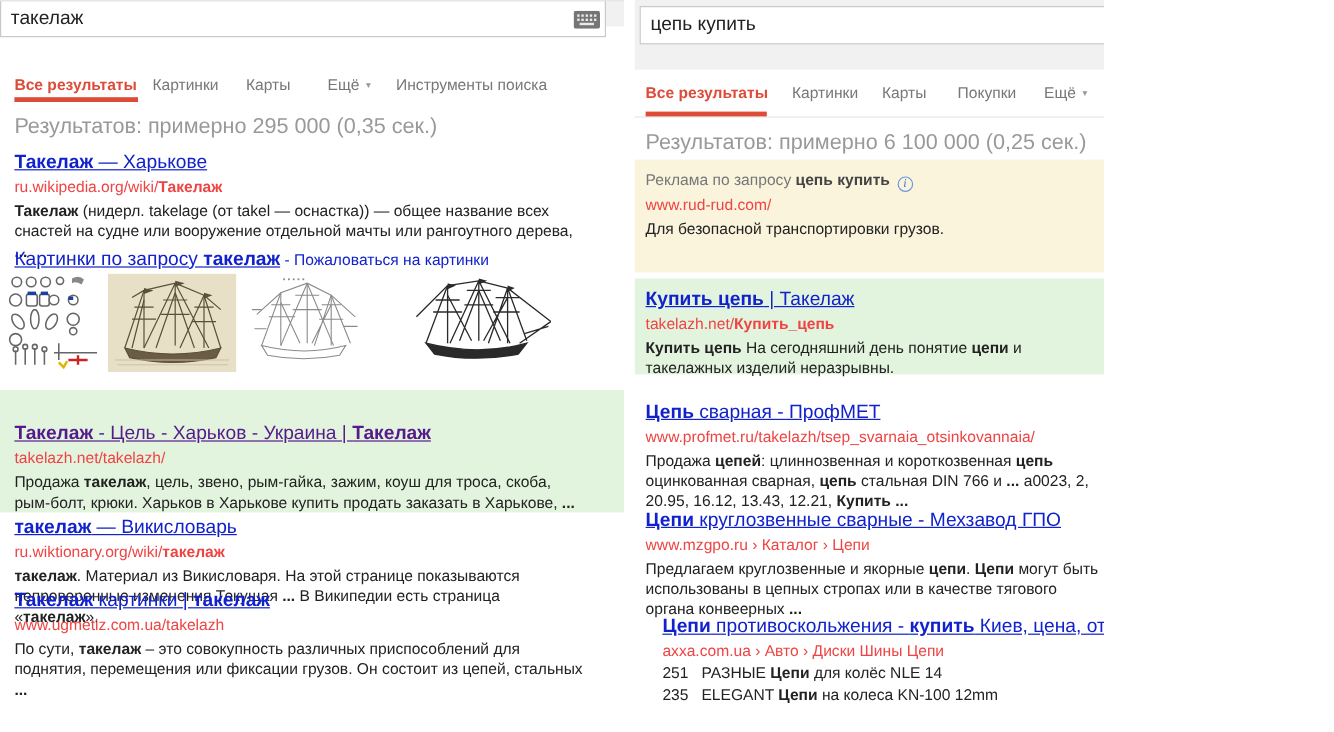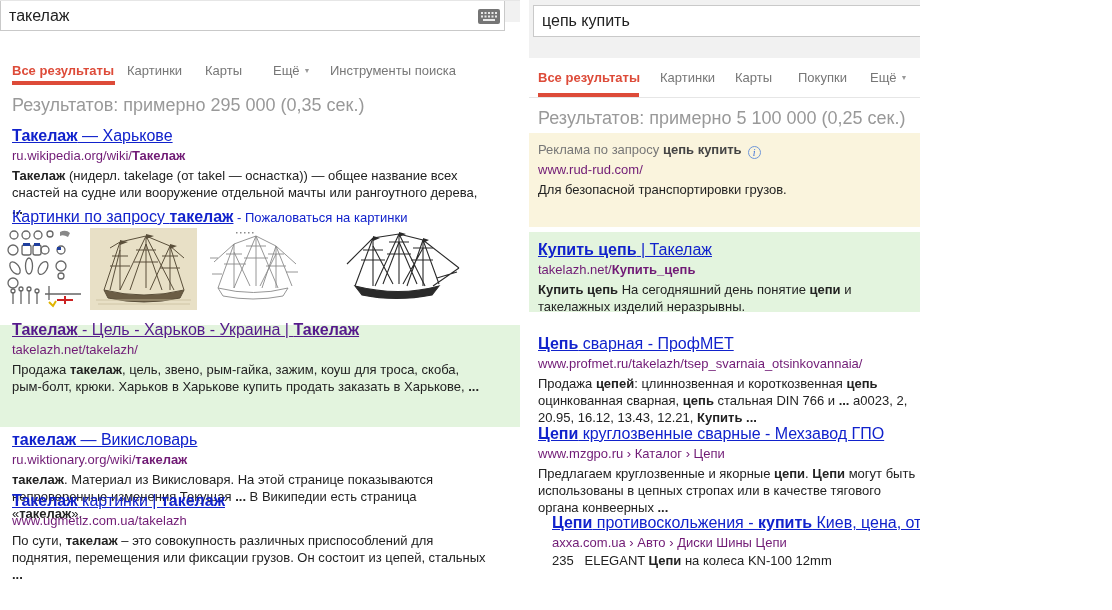--- a/index.html
+++ b/index.html
@@ -18,21 +18,21 @@
   .tab.active { color:#dd4b39; font-weight:bold; }
   .tab .dd { font-size:7px; color:#999; vertical-align:2px; margin-left:4px; }
   .redbar { position:absolute; height:4px; background:#dd4b39; }
 
   .stats { position:absolute; font-size:18px; color:#999; white-space:nowrap; }
 
   .result { position:absolute; }
   .rt { font-size:16px; line-height:19px; color:#1122cc; text-decoration:underline; cursor:pointer; display:inline-block; white-space:nowrap; }
   .rt.visited { color:#551a8b; }
   .rt b { font-weight:bold; }
-  .ru { font-size:13px; line-height:17px; color:#701a75; margin-top:2px; white-space:nowrap; }
+  .ru { font-size:13px; line-height:17px; color:#ef4444; margin-top:2px; white-space:nowrap; }
   .ru b { font-weight:bold; }
   .rs { font-size:13px; line-height:17px; color:#222; margin-top:3px; }
   .rs b { font-weight:bold; }
   .rs .gray, .gray { color:#777; }
   .w-left { max-width:478px; }
   .w-right { max-width:492px; }
 
   .imglink-big { font-size:16px; color:#1122cc; text-decoration:underline; cursor:pointer; }
   .imglink-big b { font-weight:bold; }
   .imglink-sep { font-size:13px; color:#1122cc; }
@@ -173,21 +173,21 @@
       <path d="M36 58 V10 M62 56 V6 M86 58 V12"></path>
       <path d="M10 36 L36 10 L62 6 L86 12 L122 40"></path>
       <path d="M36 10 L18 58 M62 6 L38 58 M62 6 L88 58 M86 12 L70 58 M86 12 L102 56 M36 18 L56 56 M86 20 L66 56 M62 14 L46 56 M62 14 L80 56"></path>
       <path d="M26 22 h20 M24 32 h24 M52 14 h20 M50 26 h24 M76 20 h20 M74 32 h22"></path>
       <path d="M96 58 L122 40 M100 50 L120 44"></path>
     </g>
     <path d="M36 8 l7 2 l-7 3 z M62 4 l7 2 l-7 3 z M86 10 l6 2 l-6 3 z" fill="#2a2a2a"></path>
   </svg>
 
   <div class="highlight" style="left:0;top:325px;width:520px;height:102px"></div>
-  <div class="result" style="left:12px;top:320px">
+  <div class="result" style="left:12px;top:352px">
     <a class="rt visited"><b>Такелаж</b><span> - Цель - Харьков - Украина | </span><b>Такелаж</b></a>
     <div class="ru"><span>takelazh.net/takelazh/</span></div>
     <div class="rs w-left"><span>Продажа </span><b>такелаж</b><span>, цель, звено, рым-гайка, зажим, коуш для троса, скоба, рым-болт, крюки. Харьков в Харькове купить продать заказать в Харькове, </span><b>...</b></div>
   </div>
 
   <div class="result" style="left:12px;top:430px">
     <a class="rt"><b>такелаж</b><span> — Викисловарь</span></a>
     <div class="ru"><span>ru.wiktionary.org/wiki/</span><b>такелаж</b></div>
     <div class="rs w-left"><b>такелаж</b><span>. Материал из Викисловаря. На этой странице показываются непроверенные изменения Текущая </span><b>...</b><span> В Википедии есть страница «</span><b>такелаж</b><span>».</span></div>
   </div>
@@ -222,21 +222,21 @@
 
   <div class="tabline" style="left:529px;top:97px;width:583px"></div>
   <div class="redbar" style="left:538px;top:93px;width:101px"></div>
   <span class="tab active" style="left:538px;top:70px">Все результаты</span>
   <span class="tab" style="left:660px;top:70px">Картинки</span>
   <span class="tab" style="left:735px;top:70px">Карты</span>
   <span class="tab" style="left:798px;top:70px">Покупки</span>
   <span class="tab" style="left:870px;top:70px"><span>Ещё</span><span class="dd">▼</span></span>
   <span class="tab" style="left:930px;top:70px">Инструменты поиска</span>
 
-  <div class="stats" style="left:538px;top:108px">Результатов: примерно 5 100 000 (0,25 сек.)</div>
+  <div class="stats" style="left:538px;top:108px">Результатов: примерно 6 100 000 (0,25 сек.)</div>
 
   <div class="adbox" style="left:529px;top:133px;width:563px;height:94px"></div>
   <div class="result" style="left:538px;top:142px">
     <div class="adlabel"><span><span>Реклама по запросу </span><b>цепь купить</b></span><span class="info-i">i</span></div>
     <div class="ru"><span>www.rud-rud.com/</span></div>
     <div class="rs w-right">Для безопасной транспортировки грузов.</div>
   </div>
 
   <div class="highlight" style="left:529px;top:232px;width:563px;height:80px"></div>
   <div class="result" style="left:538px;top:240px">
@@ -253,16 +253,17 @@
 
   <div class="result" style="left:538px;top:424px">
     <a class="rt"><b>Цепи</b><span> круглозвенные сварные - Мехзавод ГПО</span></a>
     <div class="ru"><span>www.mzgpo.ru › Каталог › Цепи</span></div>
     <div class="rs w-right"><span>Предлагаем круглозвенные и якорные </span><b>цепи</b><span>. </span><b>Цепи</b><span> могут быть использованы в цепных стропах или в качестве тягового органа конвеерных </span><b>...</b></div>
   </div>
 
   <div class="result" style="left:552px;top:513px">
     <a class="rt"><b>Цепи</b><span> противоскольжения - </span><b>купить</b><span> Киев, цена, отзывы, Одесса </span><b>...</b></a>
     <div class="ru"><span>axxa.com.ua › Авто › Диски Шины Цепи</span></div>
+    <div class="rs" style="margin-top:1px;max-width:540px"><span>251 &nbsp;&nbsp;РАЗНЫЕ </span><b>Цепи</b><span> для колёс NLE 14</span></div>
     <div class="rs" style="margin-top:1px;max-width:540px"><span>235 &nbsp;&nbsp;ELEGANT </span><b>Цепи</b><span> на колеса KN-100 12mm</span></div>
   </div>
 
 </div>
 
 </body></html>

